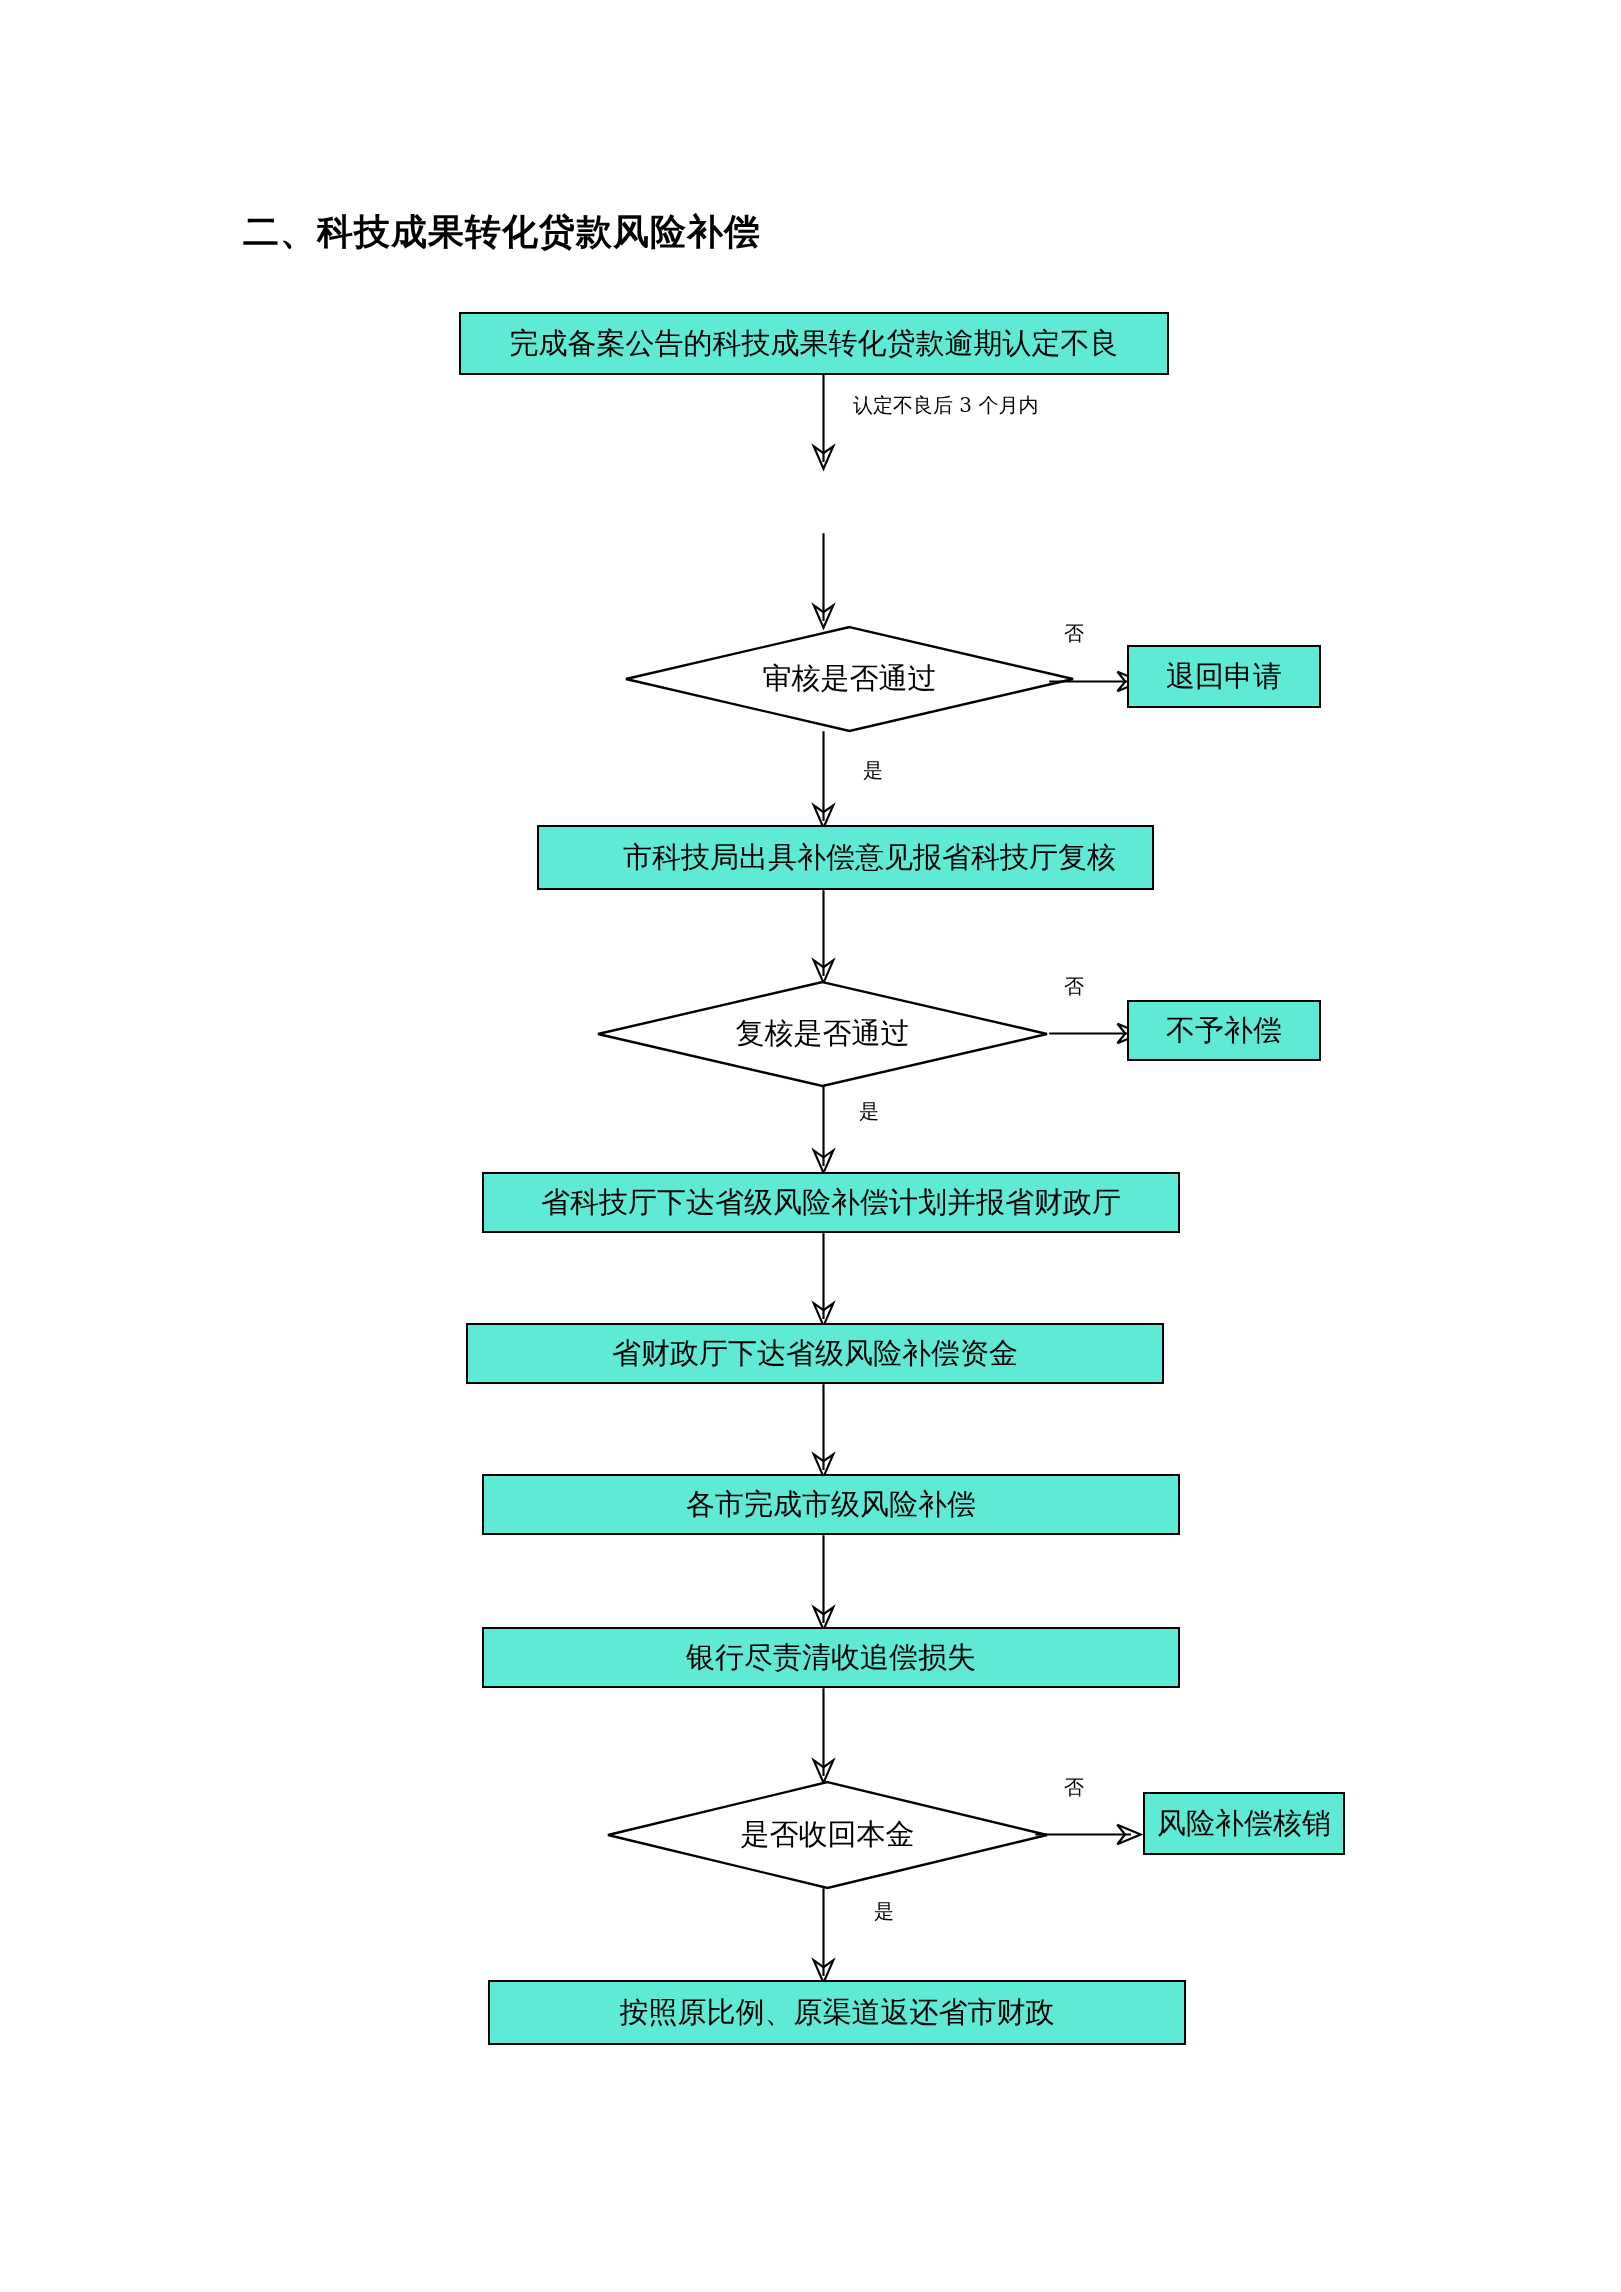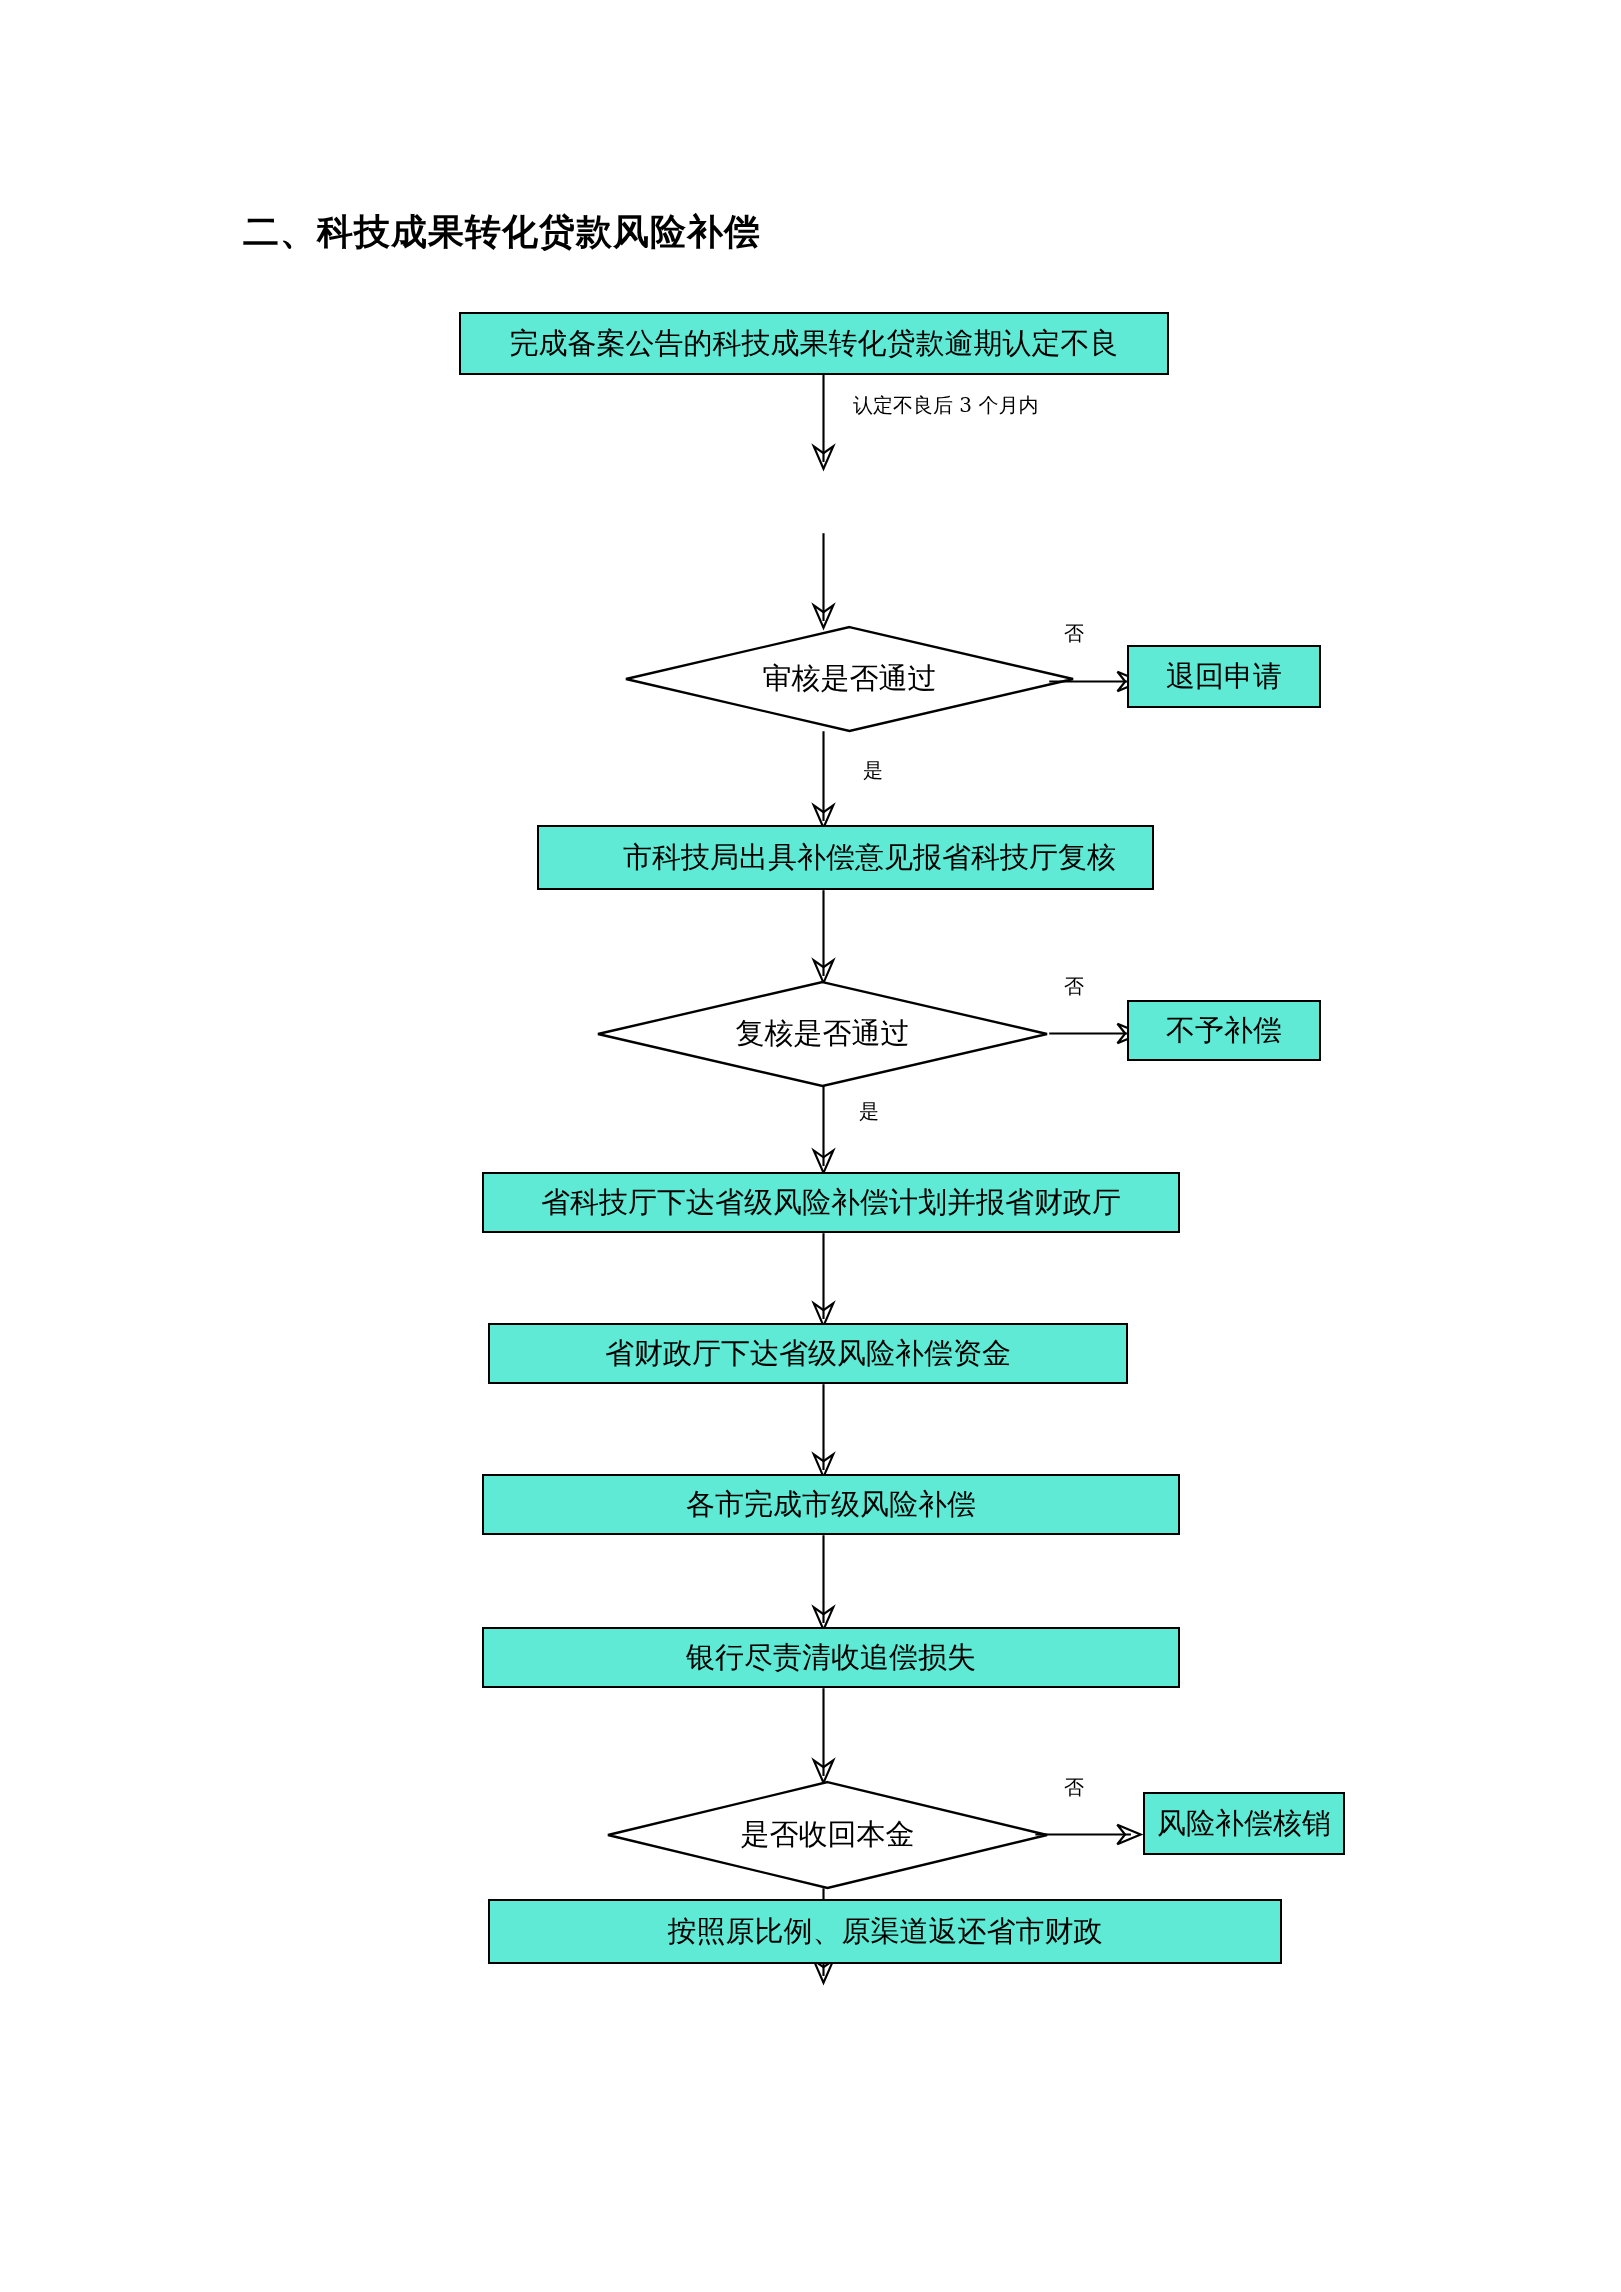--- a/index.html
+++ b/index.html
@@ -174,21 +174,21 @@
 
   <div class="node" style="left:482px; top:1172px; width:698px; height:61px;">
     <span>省科技厅下达省级风险补偿计划并报省财政厅</span>
   </div>
 
   <svg class="edge" style="left:804px; top:1233px; width:39px; height:94px;" viewBox="0 0 40 96">
     <line x1="20" y1="0" x2="20" y2="88"></line>
     <polygon class="head" points="20,95 10,72 20,79 30,72"></polygon>
   </svg>
 
-  <div class="node" style="left:488px; top:1323px; width:640px; height:61px;">
+  <div class="node" style="left:466px; top:1323px; width:698px; height:61px;">
     <span>省财政厅下达省级风险补偿资金</span>
   </div>
 
   <svg class="edge" style="left:804px; top:1384px; width:39px; height:94px;" viewBox="0 0 40 96">
     <line x1="20" y1="0" x2="20" y2="88"></line>
     <polygon class="head" points="20,95 10,72 20,79 30,72"></polygon>
   </svg>
 
   <div class="node" style="left:482px; top:1474px; width:698px; height:61px;">
     <span>各市完成市级风险补偿</span>
@@ -226,18 +226,18 @@
   <div class="node" style="left:1143px; top:1792px; width:202px; height:63px;">
     <span>风险补偿核销</span>
   </div>
 
   <svg class="edge" style="left:804px; top:1888px; width:39px; height:96px;" viewBox="0 0 40 98">
     <line x1="20" y1="0" x2="20" y2="90"></line>
     <polygon class="head" points="20,97 10,74 20,81 30,74"></polygon>
   </svg>
   <div class="edge-label" style="left:874px; top:1898px;">是</div>
 
-  <div class="node" style="left:488px; top:1899px; width:794px; height:65px;text-align:right;">
+  <div class="node" style="left:488px; top:1980px; width:698px; height:65px;text-align:right;">
     <span>按照原比例、原渠道返还省市财政</span>
   </div>
 
 </div>
 
 
 </body></html>

